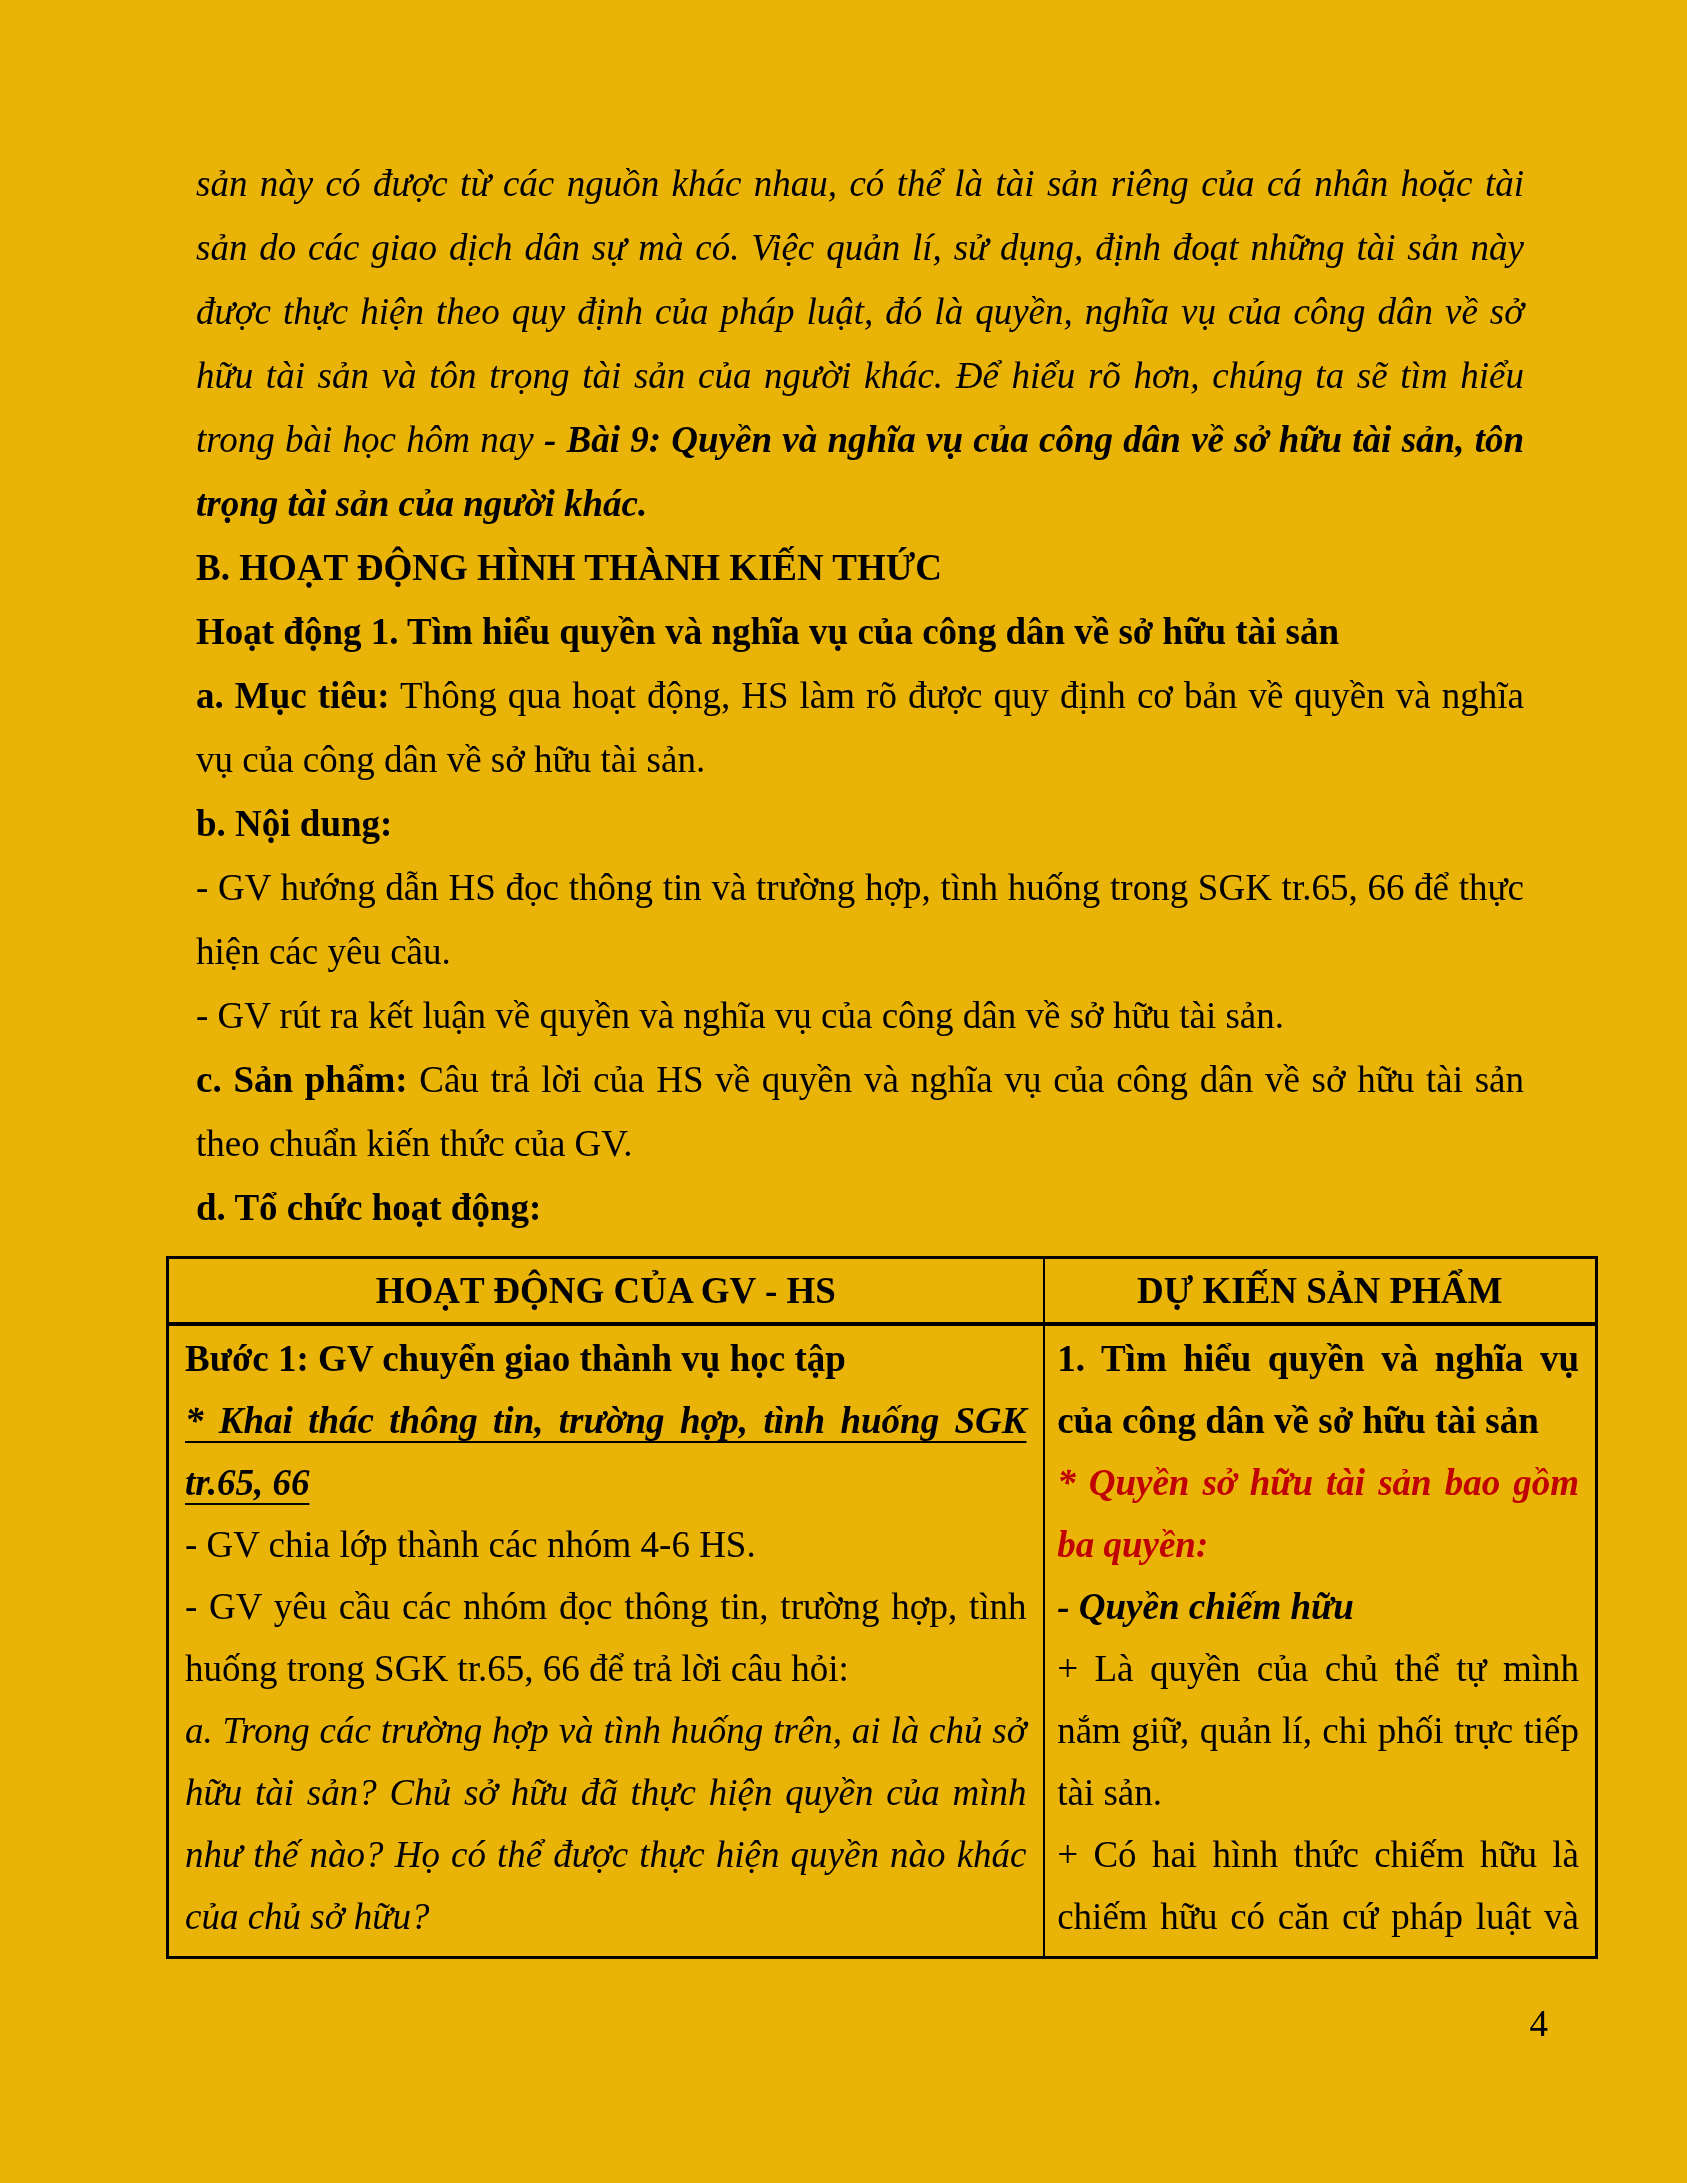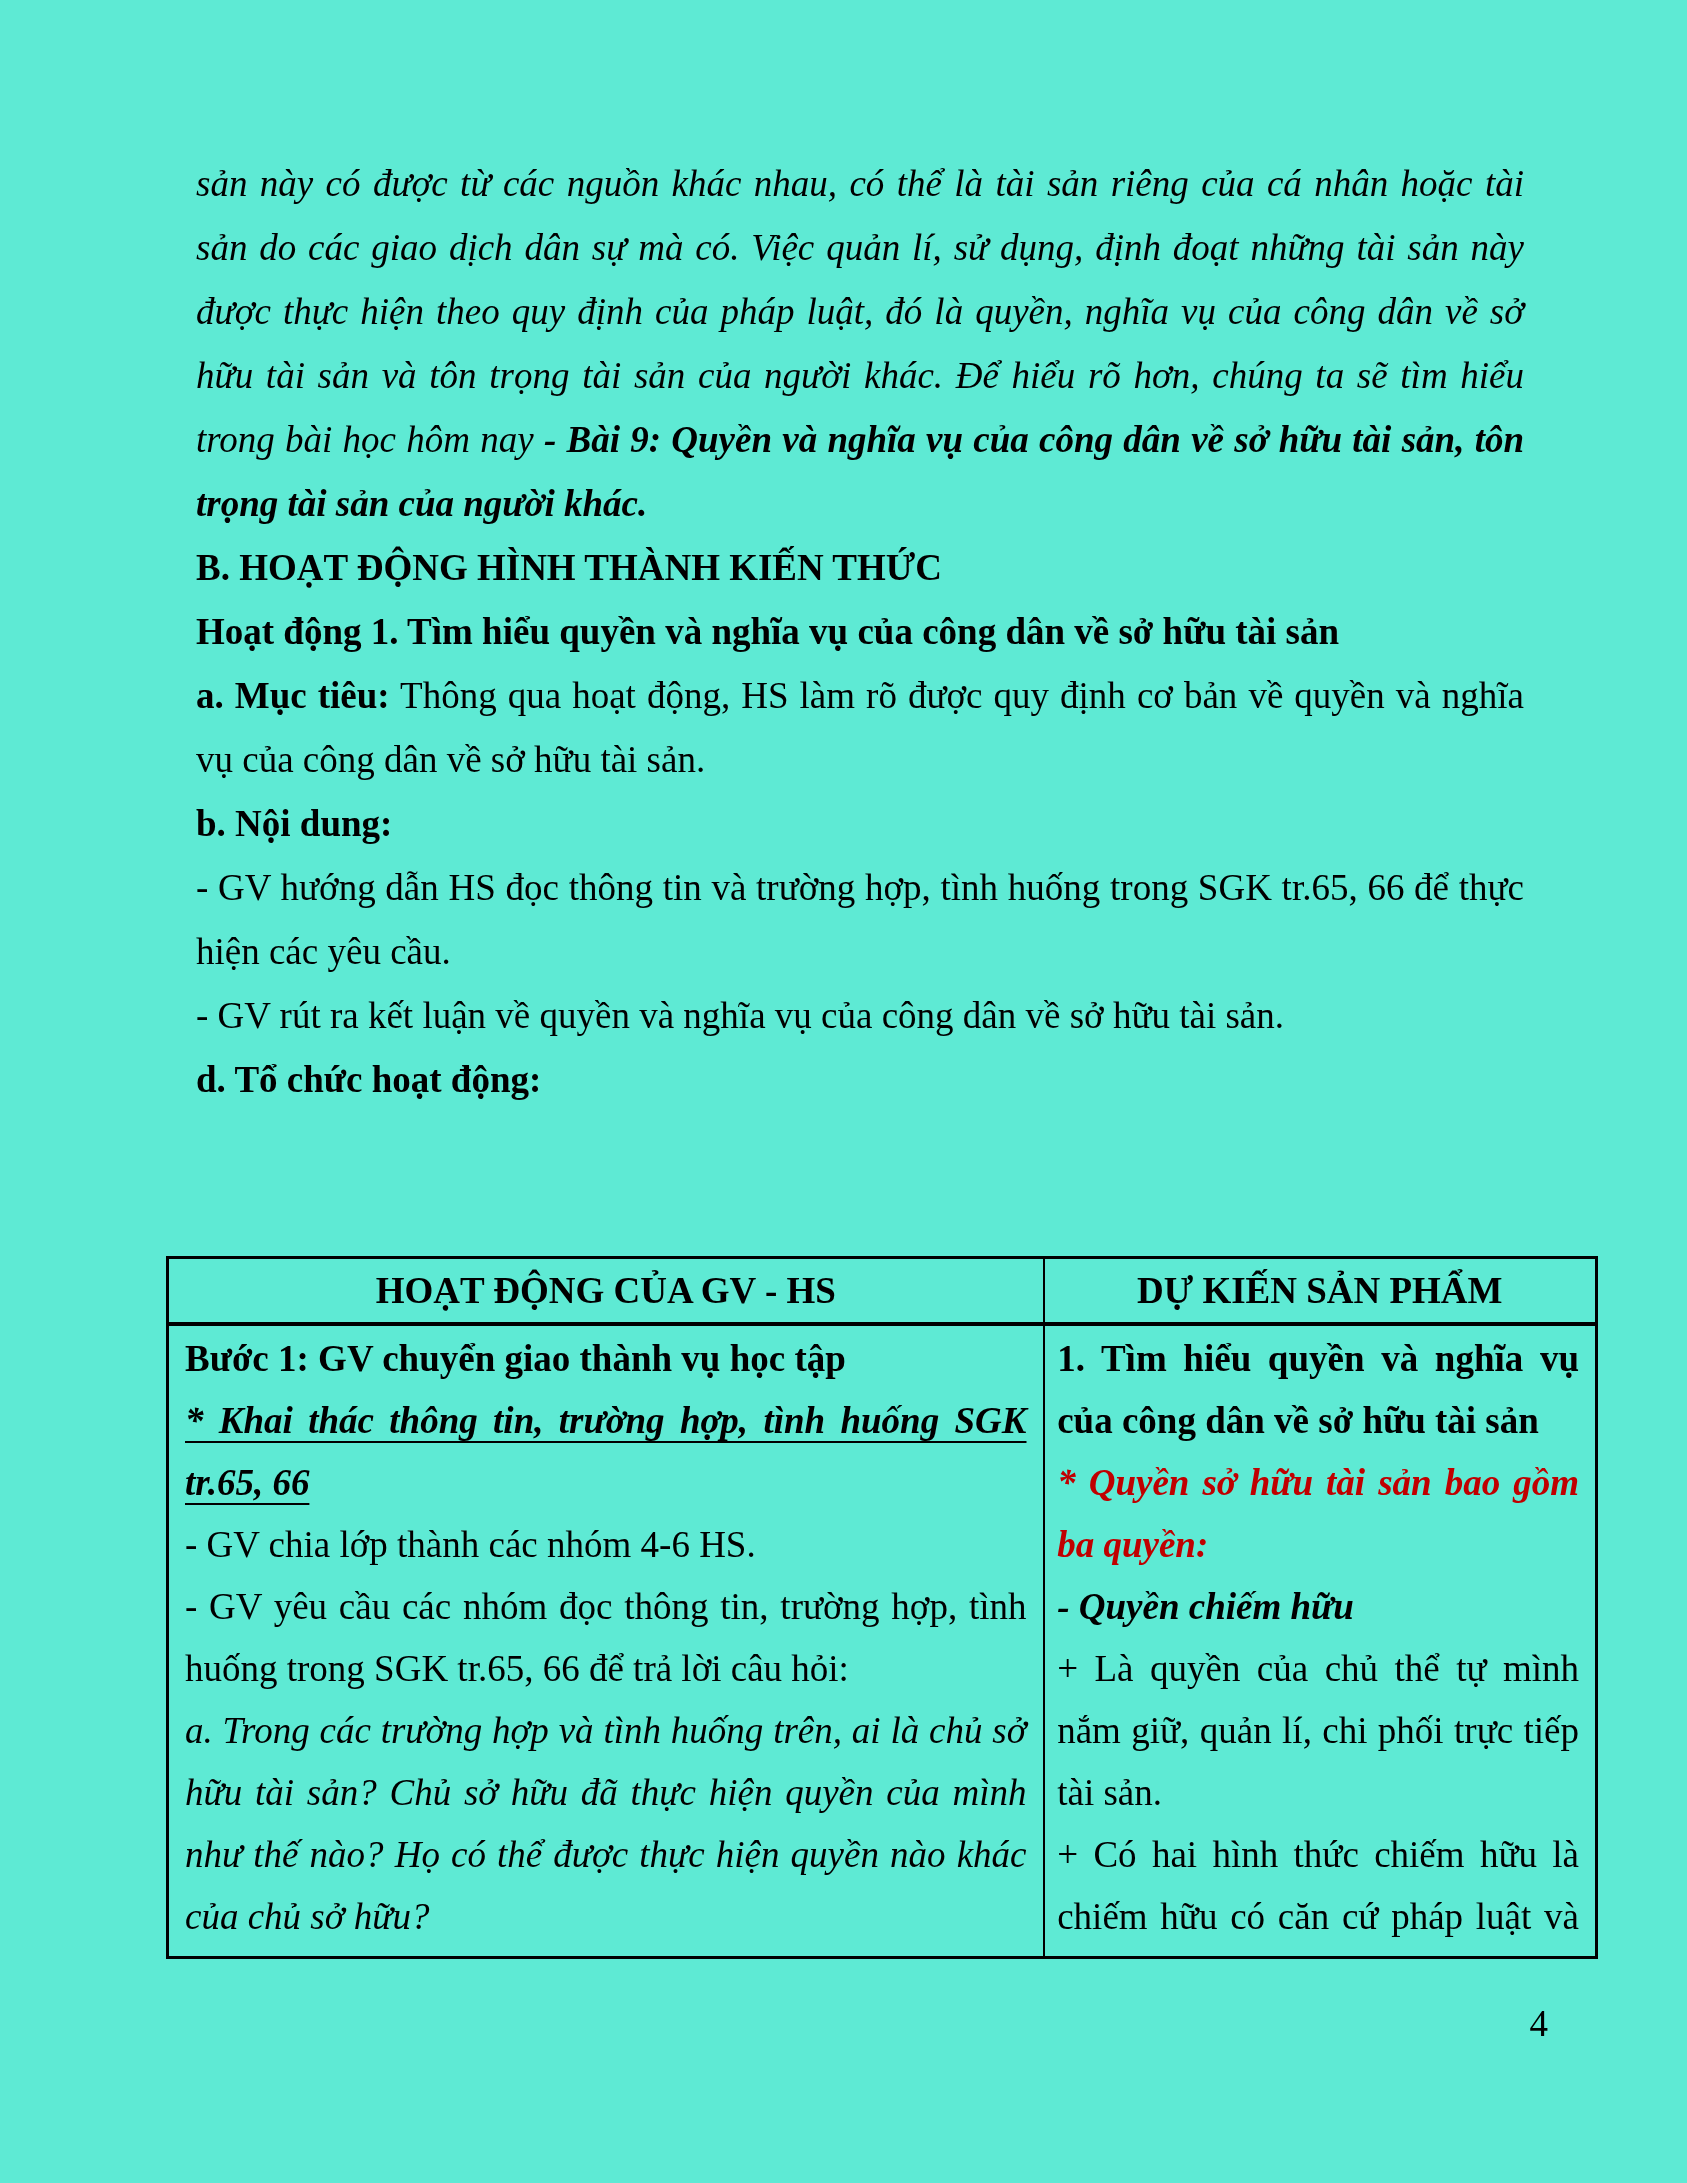--- a/index.html
+++ b/index.html
@@ -1,20 +1,20 @@
 <!DOCTYPE html>
 <html style="font-size:12.7px"><head>
 <meta charset="utf-8">
 <style>
   html, body { margin: 0; padding: 0; background: #ffffff; }
   .page {
     position: relative;
     width: 1687px;
     height: 2183px;
-    background: #5eead4;
+    background: #eab308;
     font-family: "Liberation Serif", "DejaVu Serif", serif;
     color: #000000;
     overflow: hidden;
   }
   .content {
     position: absolute;
     left: 196px;
     top: 152px;
     width: 1328px;
     font-size: 37px;
@@ -84,20 +84,21 @@
     <p class="b nowrap">Hoạt động 1. Tìm hiểu quyền và nghĩa vụ của công dân về sở hữu tài sản</p>
 
     <p><span class="b">a. Mục tiêu:</span><span> Thông qua hoạt động, HS làm rõ được quy định cơ bản về quyền và nghĩa vụ của công dân về sở hữu tài sản.</span></p>
 
     <p class="b nowrap">b. Nội dung:</p>
 
     <p>- GV hướng dẫn HS đọc thông tin và trường hợp, tình huống trong SGK tr.65, 66 để thực hiện các yêu cầu.</p>
 
     <p>- GV rút ra kết luận về quyền và nghĩa vụ của công dân về sở hữu tài sản.</p>
 
+    <p><span class="b">c. Sản phẩm:</span><span> Câu trả lời của HS về quyền và nghĩa vụ của công dân về sở hữu tài sản theo chuẩn kiến thức của GV.</span></p>
 
     <p class="b nowrap">d. Tổ chức hoạt động:</p>
   </div>
 
   <table class="activity-table">
     <colgroup>
       <col style="width:876px">
       <col style="width:553px">
     </colgroup>
     <thead>

